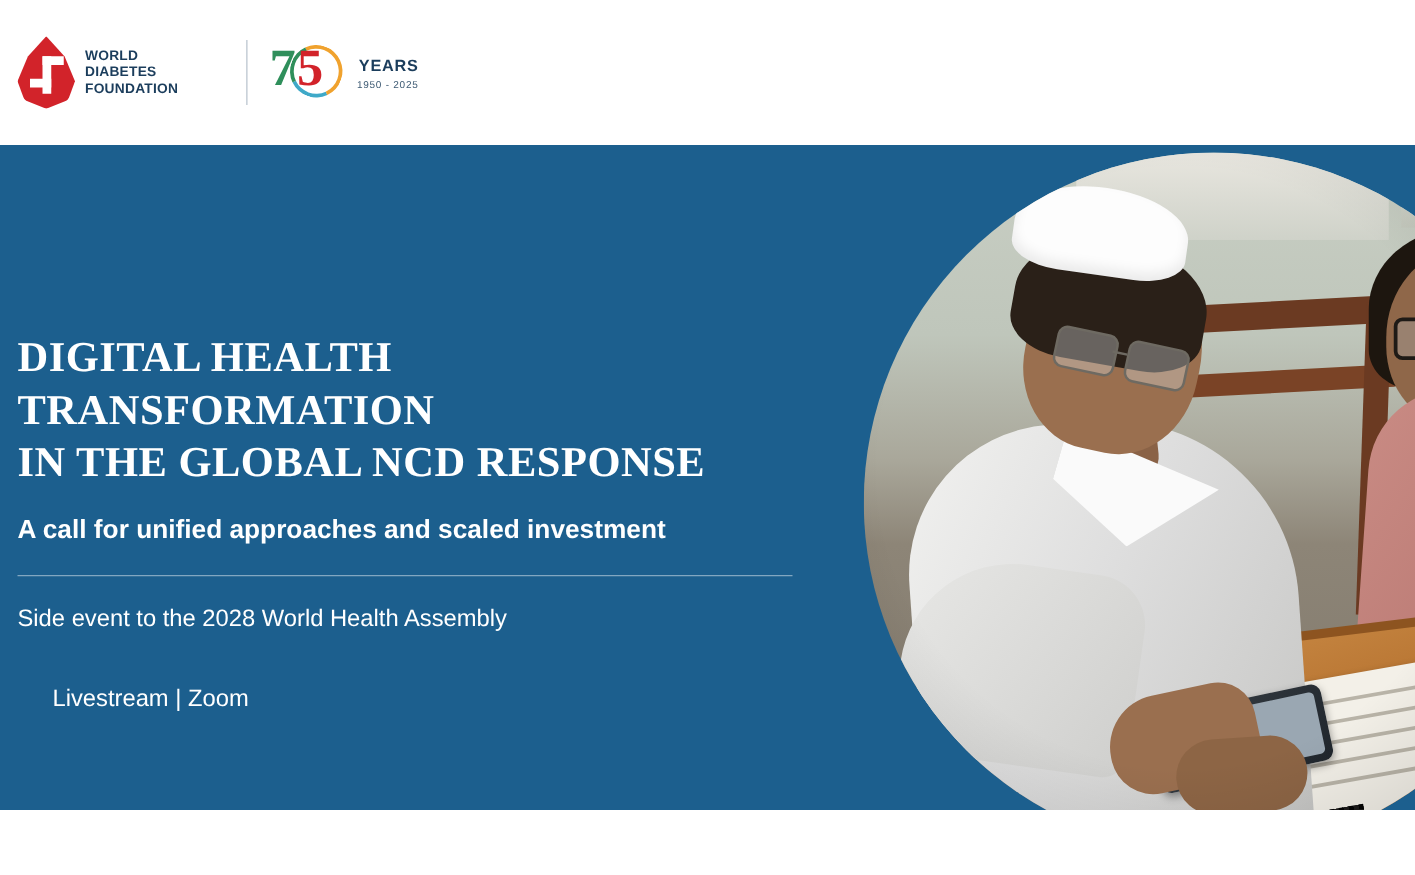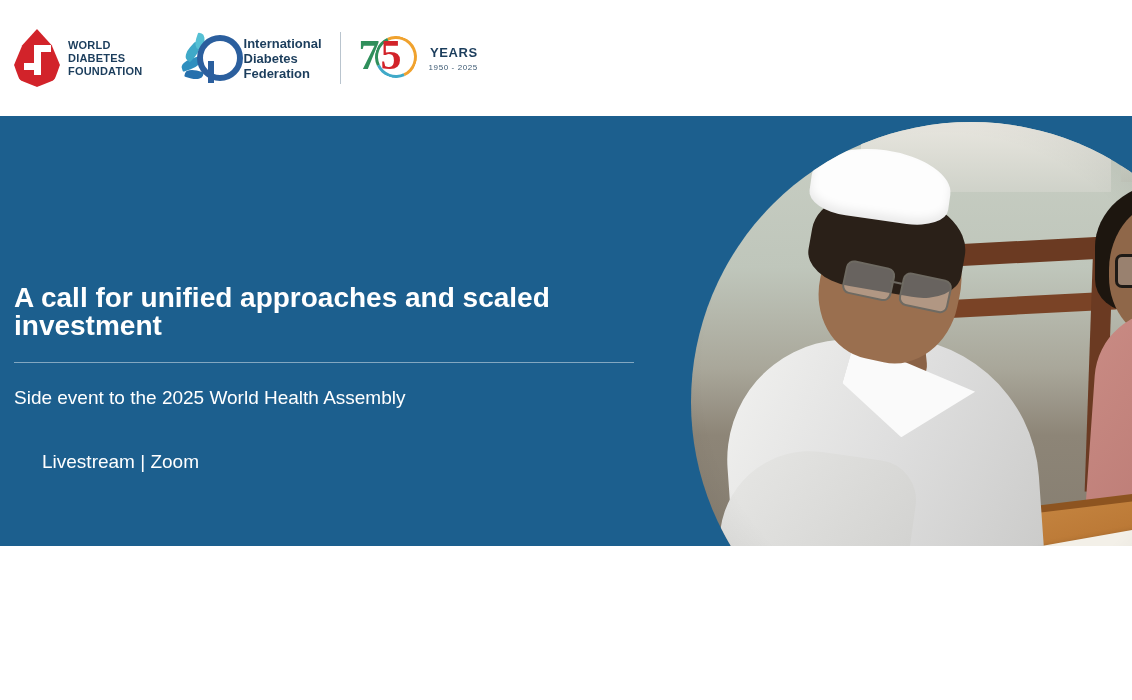--- a/index.html
+++ b/index.html
@@ -3,21 +3,21 @@
 <meta charset="utf-8">
 <style>
   html, body {
     margin: 0;
     padding: 0;
     background: #ffffff;
   }
   #page {
     position: relative;
     width: 1132px;
-    height: 546px;
+    height: 648px;
     overflow: hidden;
     background: #14532d;
     font-family: "Liberation Sans", sans-serif;
     text-decoration: underline;
   }
 
   
   .logo-bar {
     position: absolute;
     left: 0;
@@ -223,21 +223,21 @@
     font-size: 34px;
     line-height: 42px;
     letter-spacing: 0.4px;
     color: #ffffff;
     margin: 0;
   }
 
   .subhead {
     font-family: "Liberation Sans", sans-serif;
     font-weight: bold;
-    font-size: 28px;
+    font-size: 21px;
     line-height: 28px;
     color: #ffffff;
     margin: 18px 0 0 0;
   }
 
   .rule {
     width: 620px;
     height: 1px;
     background: rgba(255,255,255,0.45);
     margin: 22px 0 0 0;
@@ -432,35 +432,20 @@
       </div>
       <div class="wdf-text">
         <div>WORLD</div>
         <div>DIABETES</div>
         <div>FOUNDATION</div>
       </div>
     </div>
 
     <div class="sep-gap"></div>
 
-    <div class="idf-logo">
-      <div class="idf-mark">
-        <div class="idf-leaf l1"></div>
-        <div class="idf-leaf l2"></div>
-        <div class="idf-leaf l3"></div>
-        <div class="idf-leaf l4"></div>
-        <div class="idf-ring"></div>
-        <div class="idf-stem"></div>
-      </div>
-      <div class="idf-text">
-        <div>International</div>
-        <div>Diabetes</div>
-        <div>Federation</div>
-      </div>
-    </div>
 
     <div class="vdivide"></div>
 
     <div class="anniv">
       <div class="anniv-num">
         <span class="seven">7</span>
         <span class="ring"></span>
         <span class="five">5</span>
       </div>
       <div class="anniv-words">
@@ -468,27 +453,29 @@
         <div class="anniv-range">1950 - 2025</div>
       </div>
     </div>
 
   </div>
 
   <div class="banner">
 
     <div class="text-block">
       <div class="headline">
+        <div>DIGITAL HEALTH TRANSFORMATION</div>
+        <div>IN THE GLOBAL NCD RESPONSE</div>
       </div>
 
       <div class="subhead">A call for unified approaches and scaled investment</div>
 
       <div class="rule"></div>
 
-      <div class="eventline">Side event to the 2025 World Health Assembly</div>
+      <div class="eventline">Side event to the 2028 World Health Assembly</div>
 
       <div class="details">
         <div>Livestream | Zoom</div>
       </div>
     </div>
 
     <div class="photo-wrap">
       <div class="photo">
         <div class="ph-wall"></div>
         <div class="ph-window"></div>

